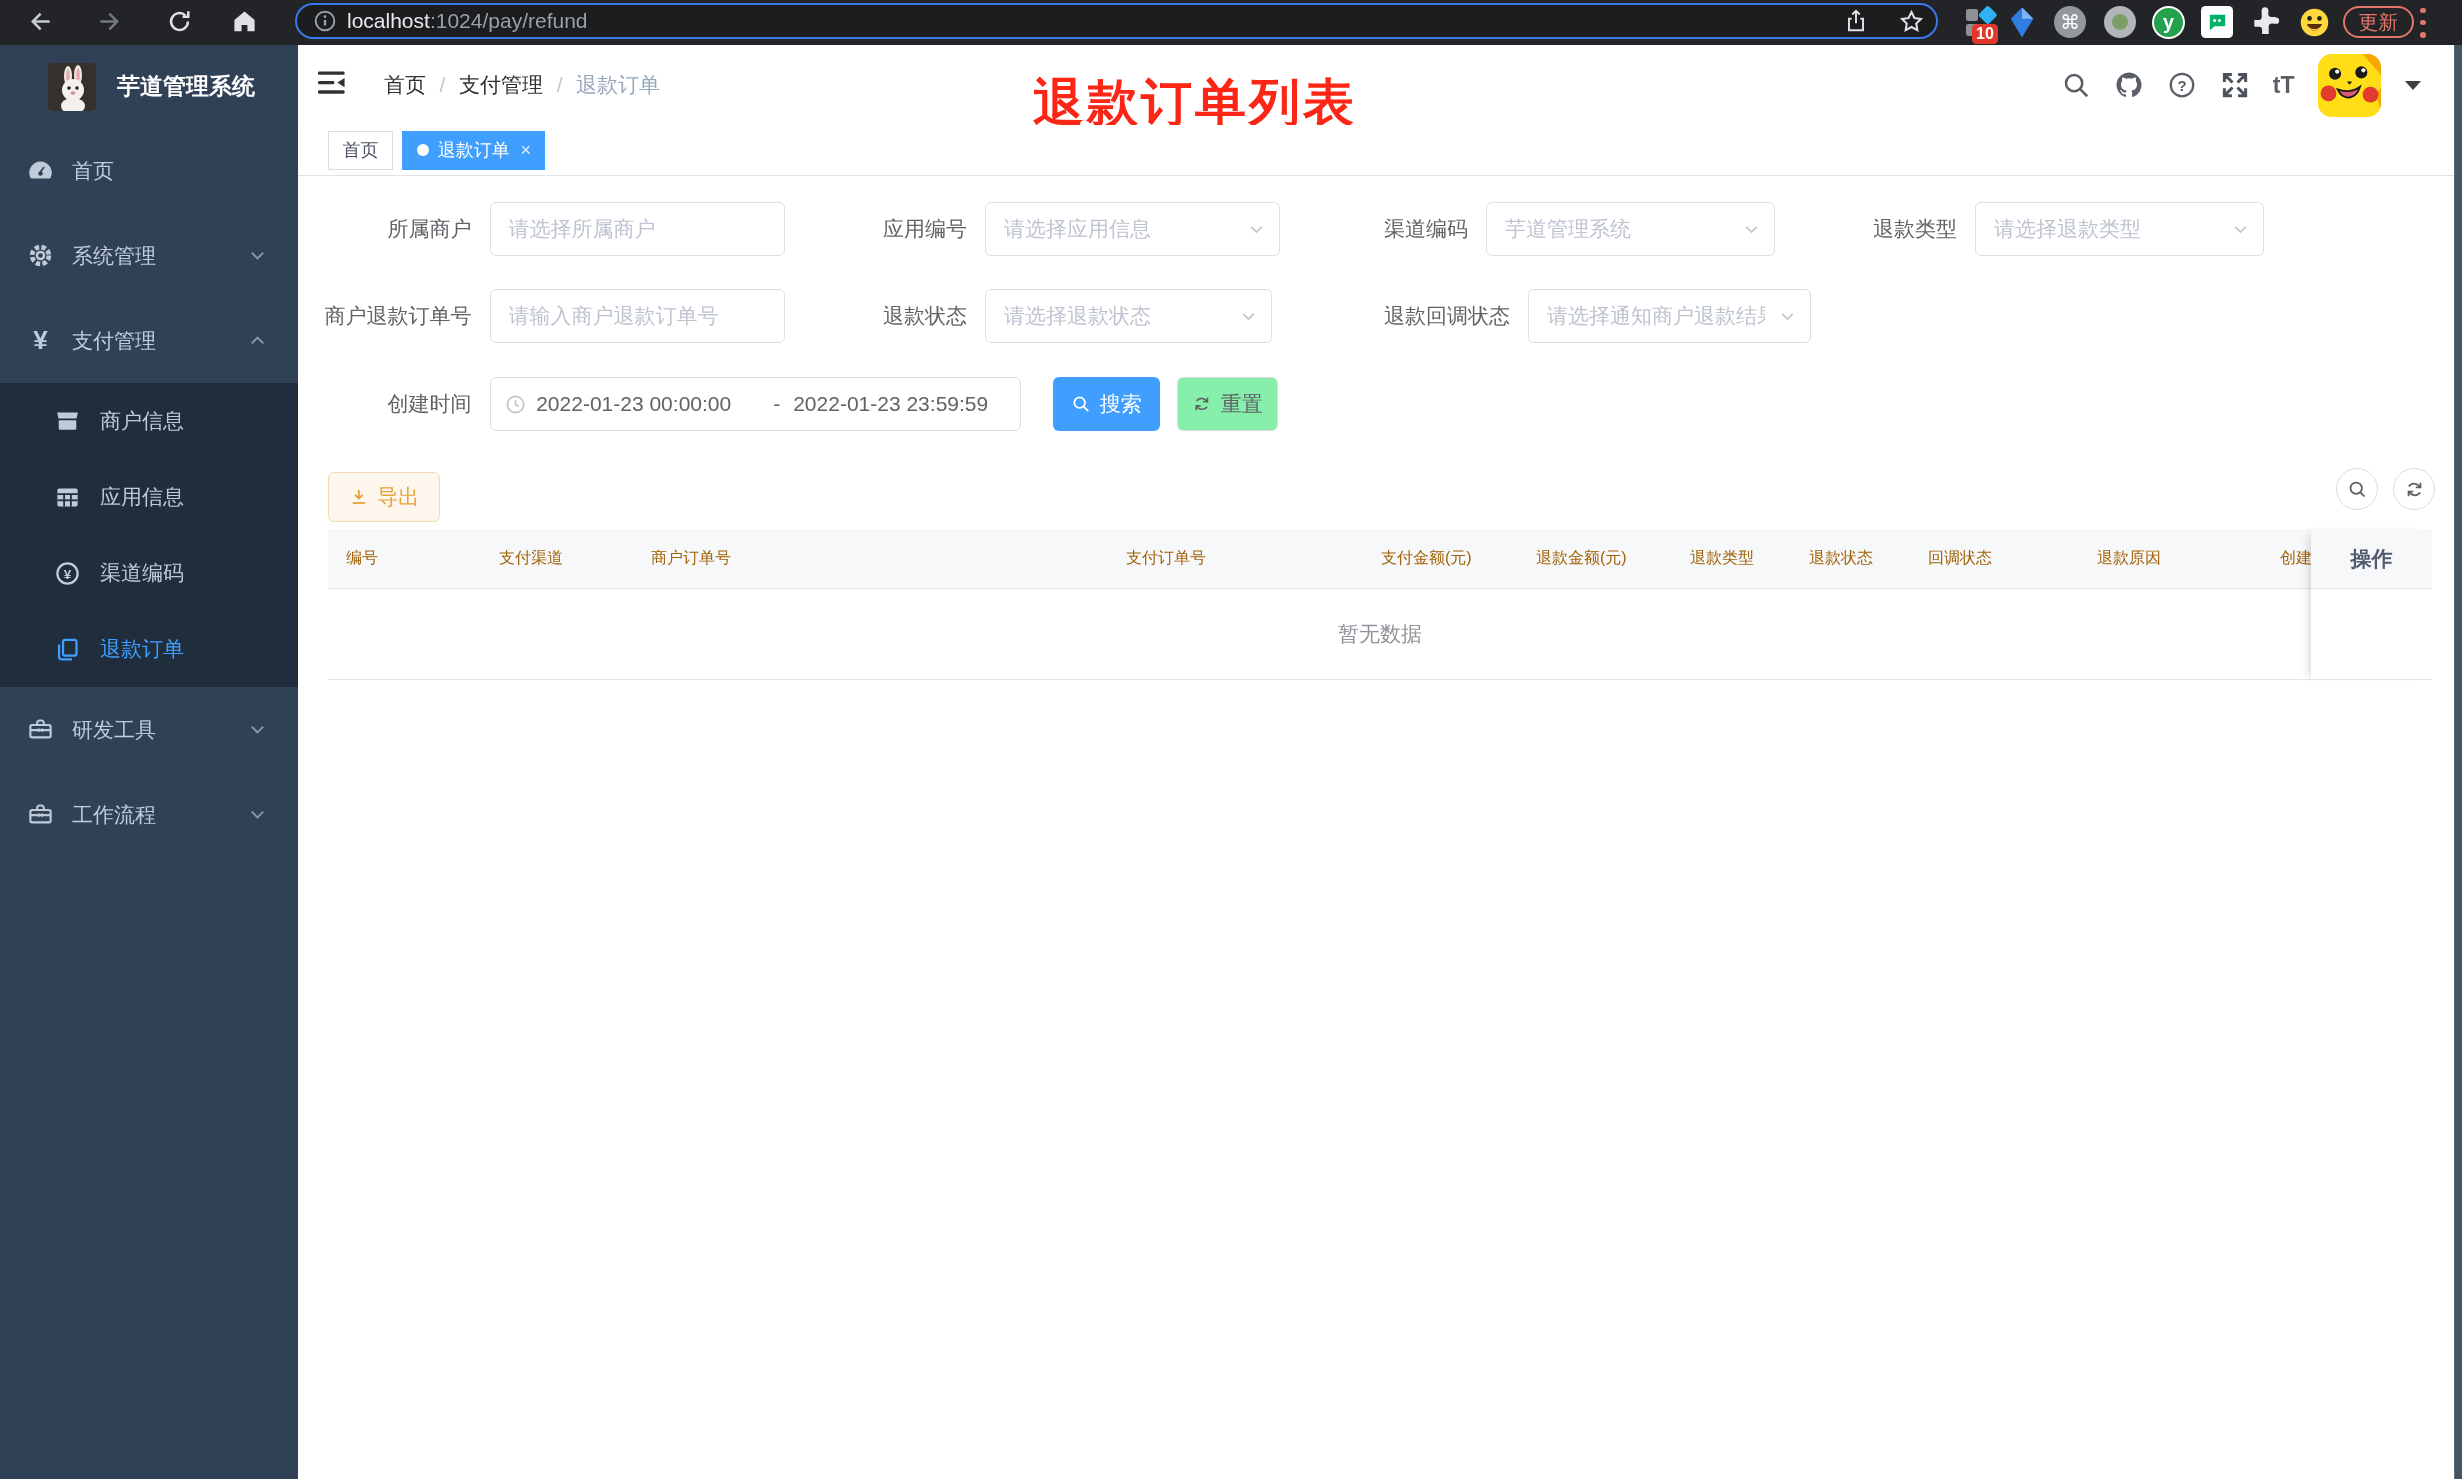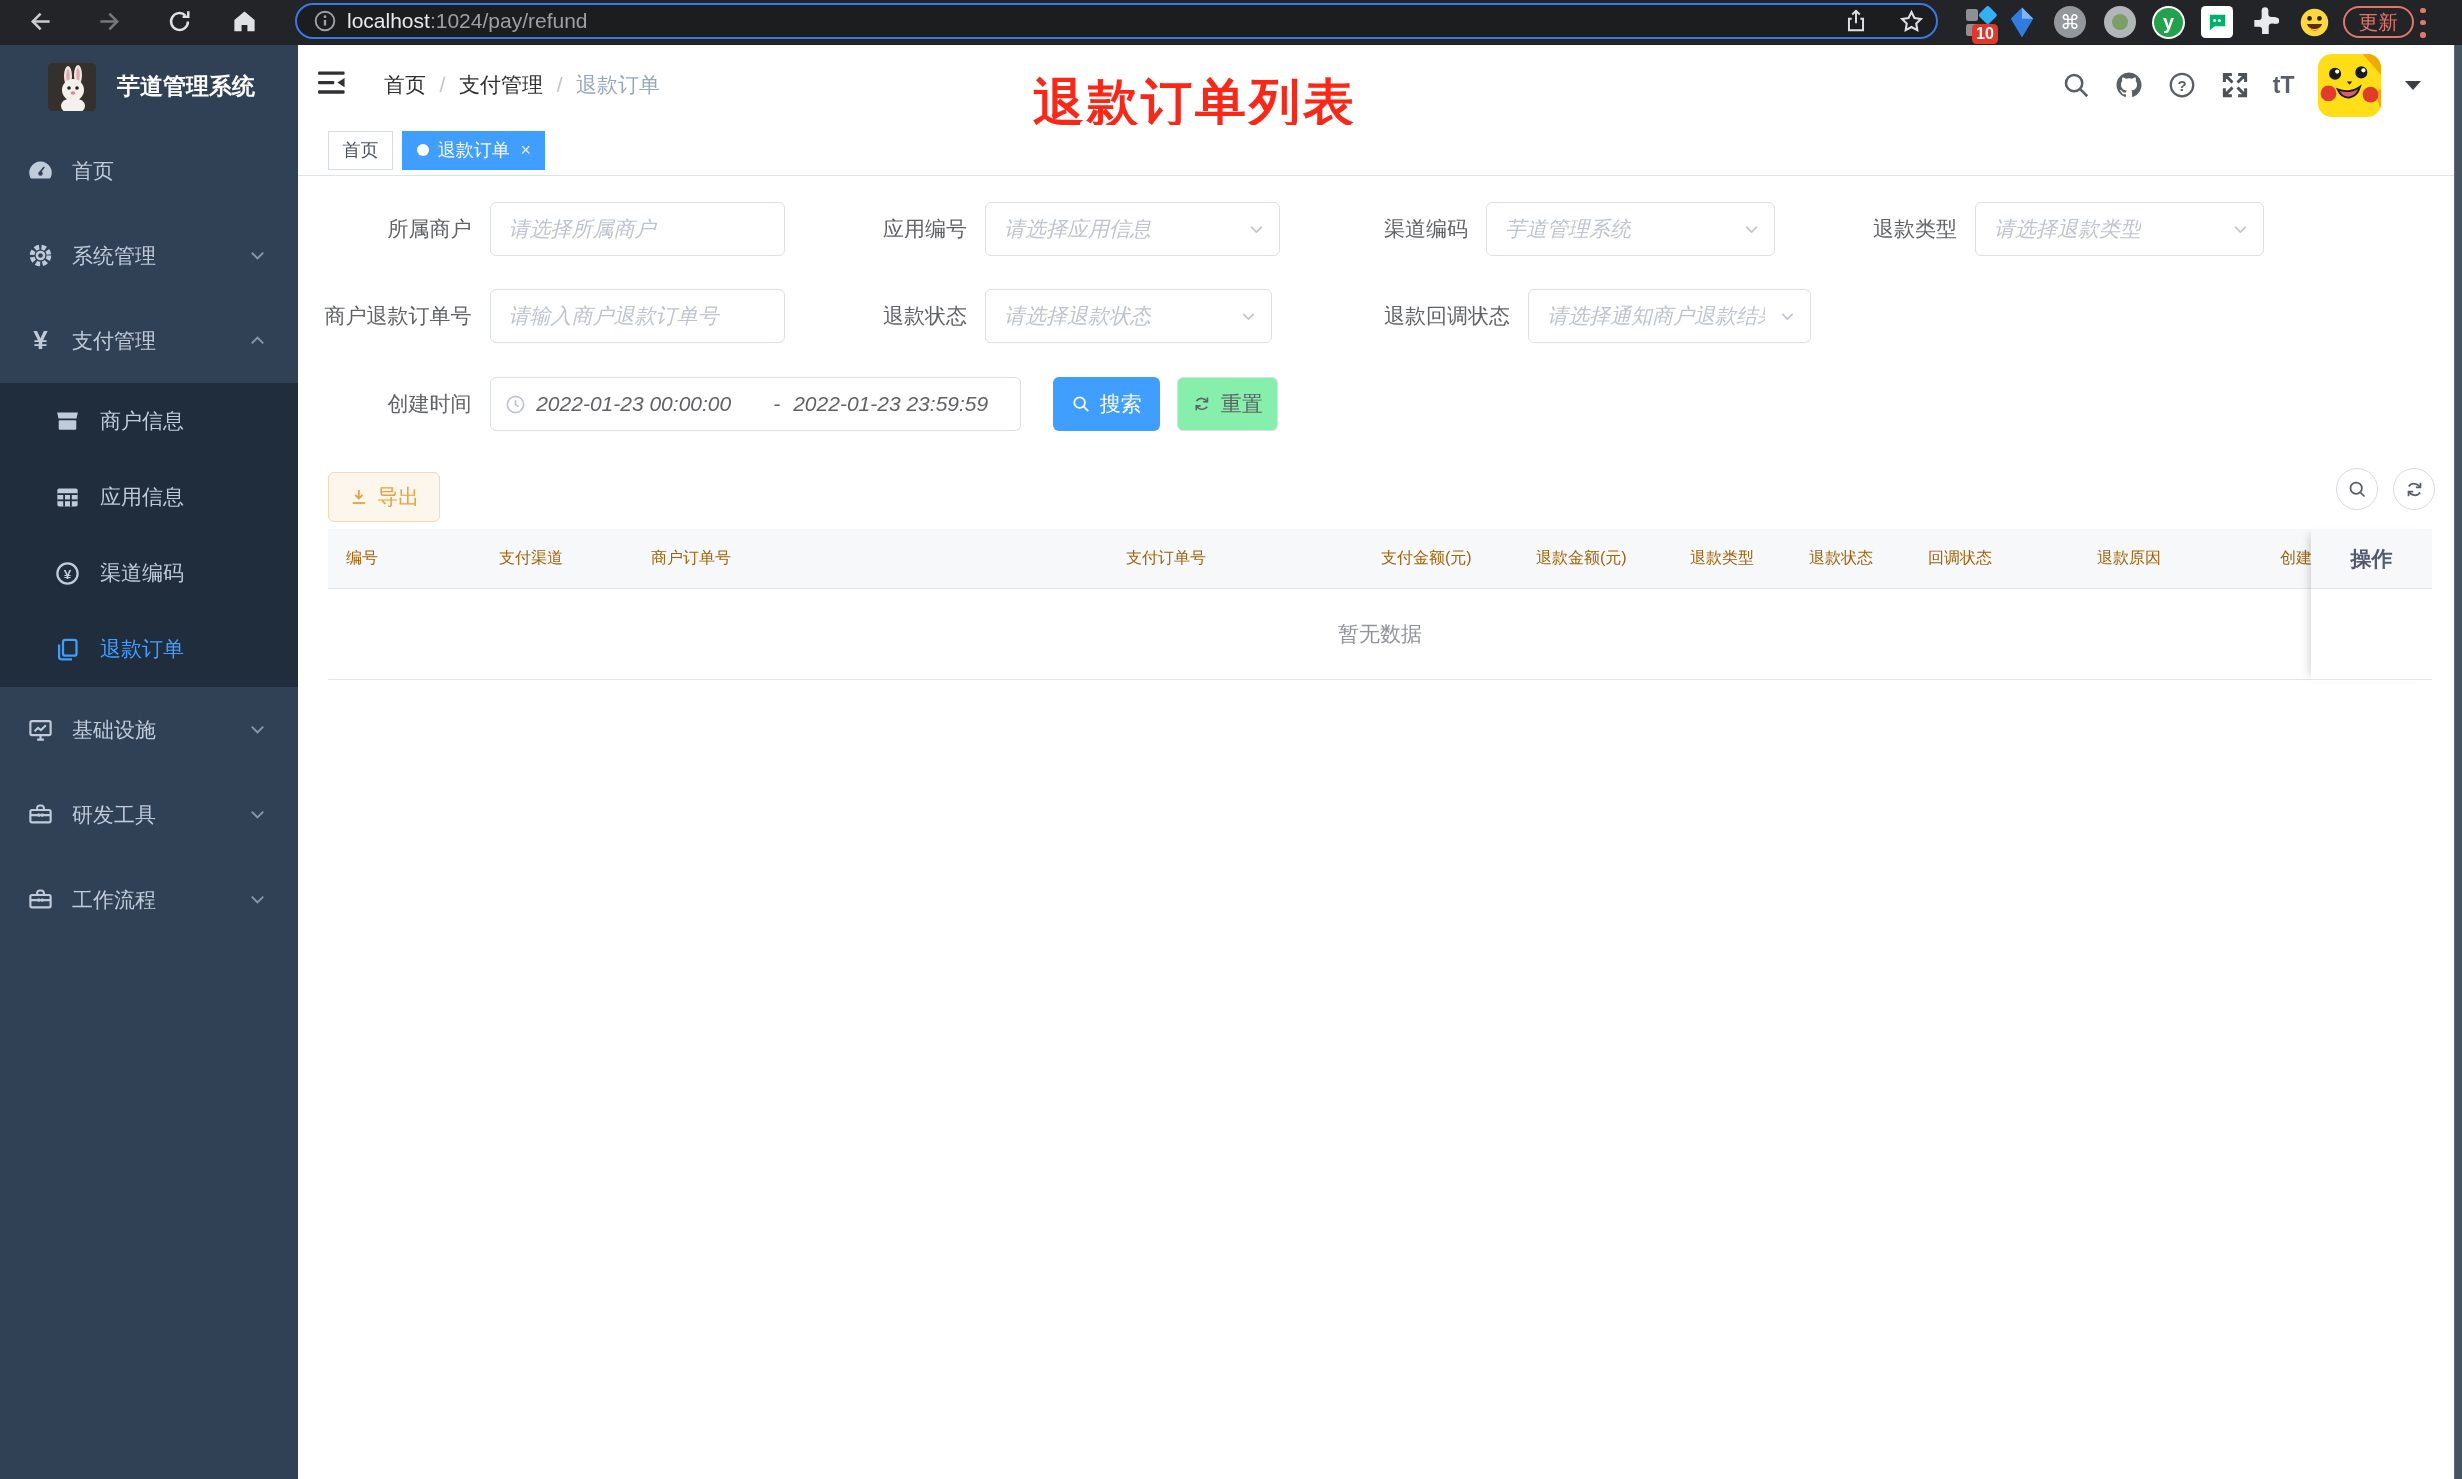--- a/index.html
+++ b/index.html
@@ -69,21 +69,21 @@
   .tag.active { background:#409eff; border-color:#409eff; color:#fff; }
   .tag .dot { width:12px; height:12px; border-radius:50%; background:#fff; margin-right:9px; }
   .tag .x { margin-left:10.6px; font-size:18px; opacity:.85; cursor:pointer; }
 
   .content { position:relative; height:1302px; background:#fff; }
 
   .field { position:absolute; height:54px; display:flex; align-items:center; }
   .flabel { width:181px; text-align:right; font-size:21px; color:#606266; padding-right:18px;
             white-space:nowrap; flex:0 0 auto; }
   .fctl { height:54px; border:1.5px solid #dcdfe6; border-radius:6px; background:#fff;
-          font-size:21px; color:#606266;font-style:italic; }
+          font-size:21px; color:#606266; }
   input.fctl { padding:0 18px; outline:none; width:295px; }
   input.fctl::placeholder { color:#bec4cf; }
   .select { position:relative; display:flex; align-items:center; padding:0 45px 0 18px; cursor:pointer; overflow:hidden; }
   .select .ph { color:#bec4cf; white-space:nowrap; overflow:hidden; }
   .select .chev { position:absolute; right:12px; width:21px; height:21px; }
   .daterange { display:flex; align-items:center; padding:0 7.6px 0 13.6px; width:531px; overflow:hidden; }
   .daterange .clock { width:23px; height:23px; flex:0 0 auto; margin-right:9px; }
   .daterange .d1 { width:224px; overflow:hidden; white-space:nowrap; flex:0 0 auto; }
   .daterange .dsep { width:33px; text-align:center; flex:0 0 auto; color:#606266; }
   .daterange .d2 { flex:1; overflow:hidden; white-space:nowrap; }
@@ -313,35 +313,20 @@
             <path d="M4.5 7.5v11a2.2 2.2 0 0 0 2.2 2.2H16"></path>
           </svg>
       </span>
       <span class="mi-label">退款订单</span>
     </div>
   </div>
 
   <div class="menu-item">
     <span class="mi-icon">
       <svg viewBox="0 0 24 24" fill="none" stroke="#bfcbd9" stroke-width="1.9">
-          <rect x="3" y="4.5" width="18" height="12.5" rx="1.5"></rect>
-          <path d="M6.8 13.5l3-3 2.6 2 4.4-4.2"></path>
-          <path d="M9 21h6M12 17v4"></path>
-        </svg>
-    </span>
-    <span class="mi-label">基础设施</span>
-    <span class="mi-chev">
-      <svg viewBox="0 0 24 24" fill="none" stroke="#8a97a5" stroke-width="2">
-          <path d="M6 9l6 6 6-6"></path>
-        </svg>
-    </span>
-  </div>
-  <div class="menu-item">
-    <span class="mi-icon">
-      <svg viewBox="0 0 24 24" fill="none" stroke="#bfcbd9" stroke-width="1.9">
           <rect x="3" y="8" width="18" height="11" rx="1.5"></rect>
           <path d="M9 8V6.2A2.2 2.2 0 0 1 11.2 4h1.6A2.2 2.2 0 0 1 15 6.2V8"></path>
           <path d="M3 12.5h18M10.5 11v3M13.5 11v3"></path>
         </svg>
     </span>
     <span class="mi-label">研发工具</span>
     <span class="mi-chev">
       <svg viewBox="0 0 24 24" fill="none" stroke="#8a97a5" stroke-width="2">
           <path d="M6 9l6 6 6-6"></path>
         </svg>

